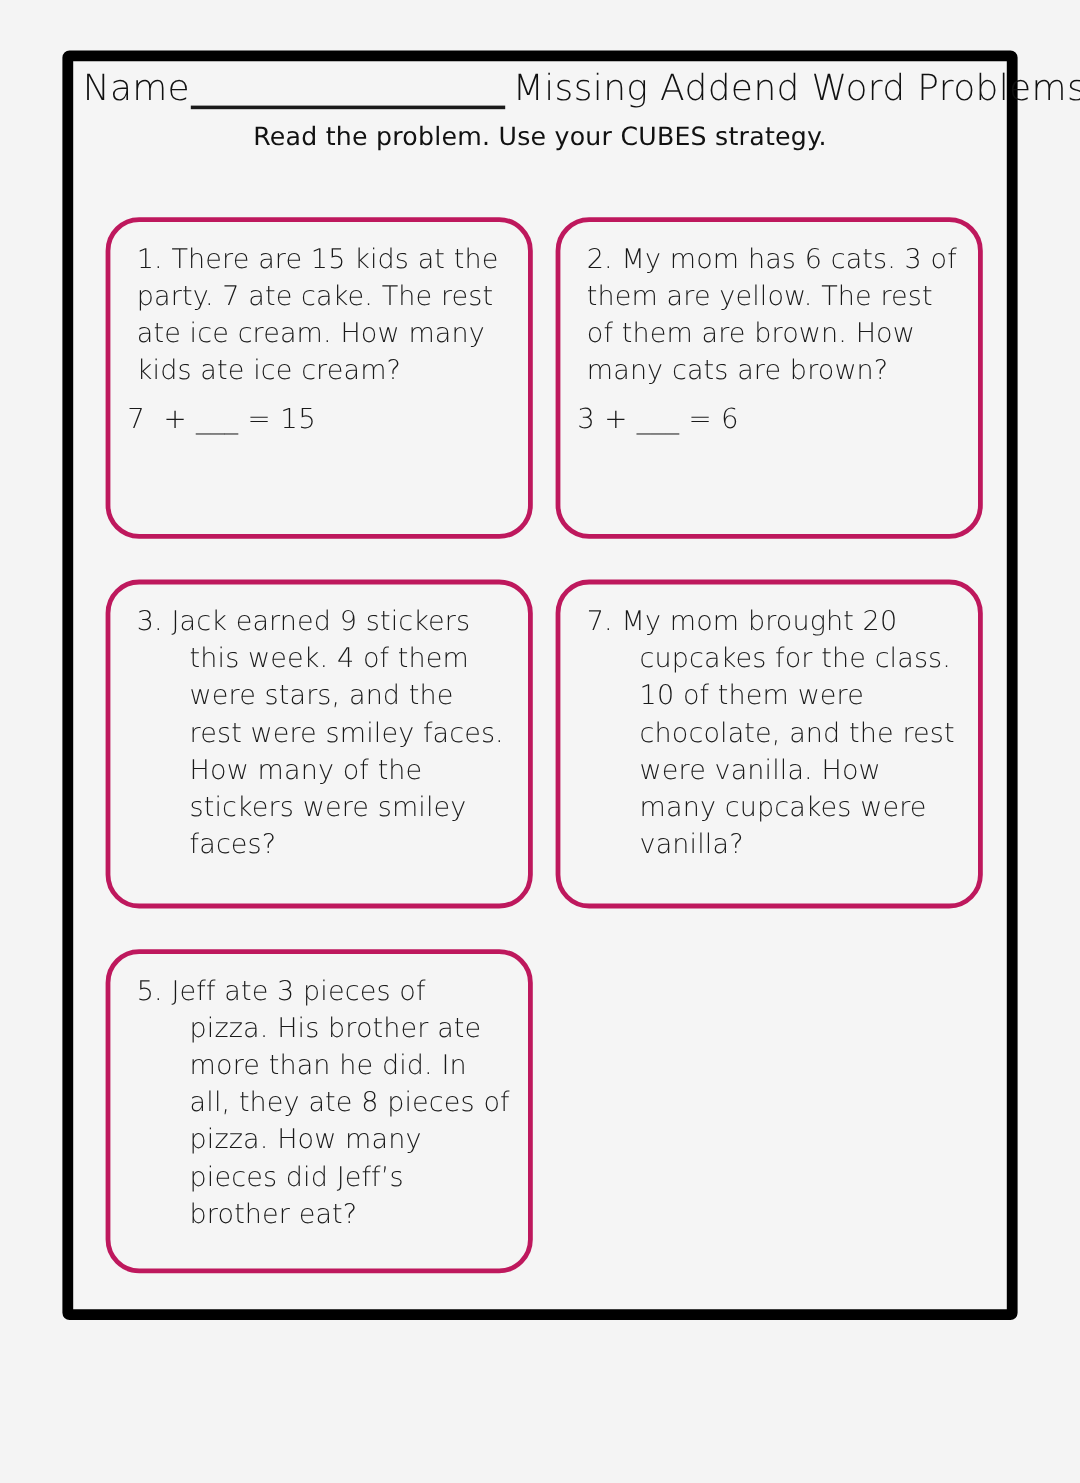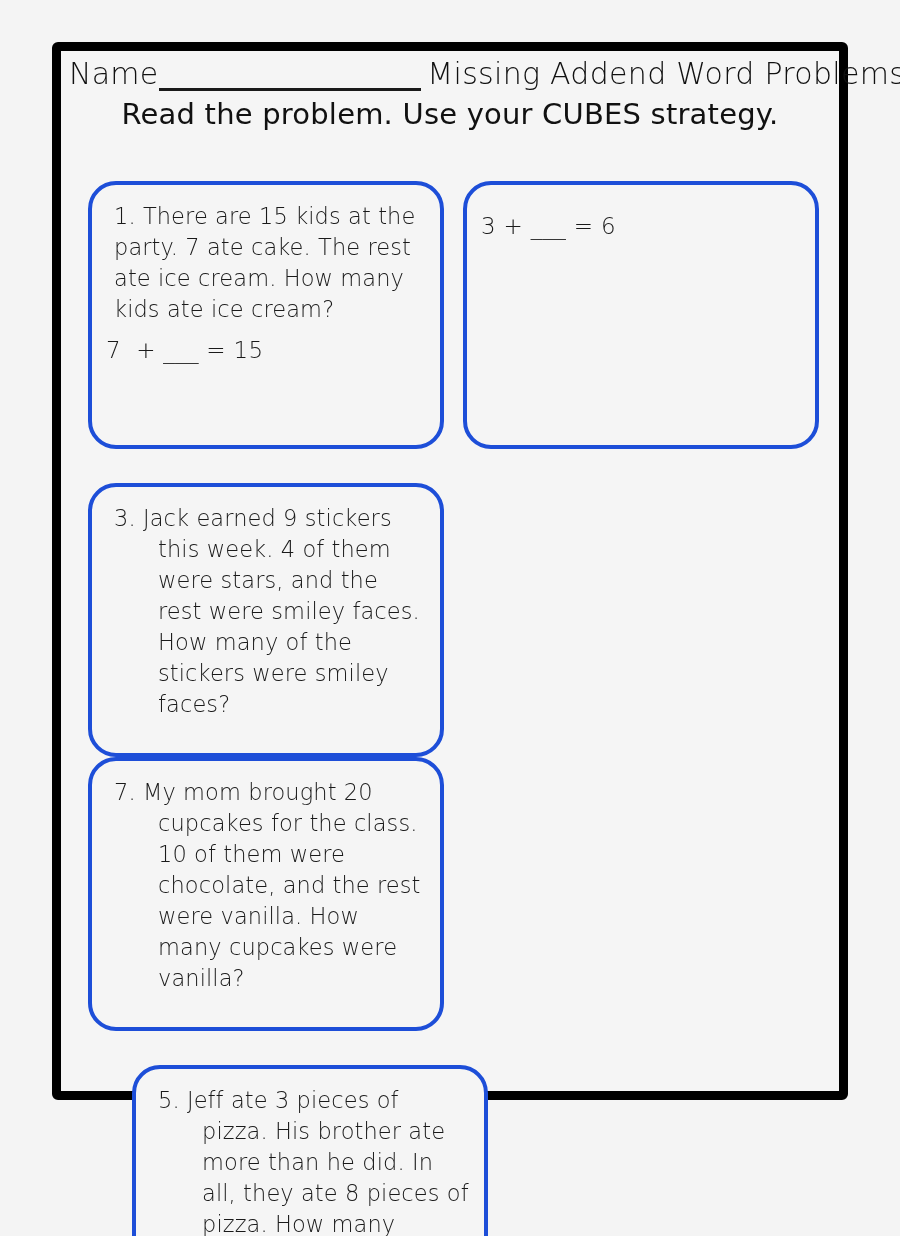--- a/index.html
+++ b/index.html
@@ -62,53 +62,53 @@
     align-self: flex-end;
   }
   #worksheet-title {
     font-size: 30px;
     line-height: 34px;
     letter-spacing: 0.3px;
   }
 
   .instruction-line {
     text-align: center;
-    font-size: 29px;
+    font-size: 21px;
     line-height: 34px;
     color: #111111;
     letter-spacing: 0.2px;
     font-weight: 500;
   }
   #instruction-1 { margin-top: 6px; }
   #instruction-2 { margin-top: 4px; }
 
   
   #problem-grid {
     position: absolute;
     left: 27px;
     top: 130px;
     width: 731px;
   }
   .problem-row {
     display: flex;
     justify-content: space-between;
   }
-  .problem-row + .problem-row { margin-top: 34px; flex-direction: column; }
+  .problem-row + .problem-row { margin-top: 34px; }
 
   .problem-card {
     box-sizing: border-box;
     width: 356px;
-    border: 4px solid #1d4ed8;
+    border: 4px solid #be185d;
     border-radius: 28px;
     background: #f5f5f5;
     padding: 16px 14px 10px 14px;
   }
   .row-1 .problem-card { height: 268px; }
   .row-2 .problem-card { height: 274px; }
-  .row-3 .problem-card { height: 336px; margin-left: 44px; }
+  .row-3 .problem-card { height: 270px; }
 
   .problem-text {
     font-size: 22.5px;
     line-height: 31px;
     color: #1a1a1a;
     font-family: "DejaVu Sans", "Liberation Sans", sans-serif;
     font-weight: 300;
     letter-spacing: 0.1px;
     margin: 0;
   }
@@ -152,20 +152,21 @@
   </div>
 
   <div id="problem-grid">
 
     <div class="problem-row row-1">
       <div class="problem-card flow-inline">
         <p class="problem-text">1. There are 15 kids at the party. 7 ate cake. The rest ate ice cream. How many kids ate ice cream?</p>
         <div class="equation">7  + ___ = 15</div>
       </div>
       <div class="problem-card flow-inline">
+        <p class="problem-text">2.  My mom has 6 cats. 3 of them are yellow. The rest of them are brown. How many cats are brown?</p>
         <div class="equation">3 + ___ = 6</div>
       </div>
     </div>
 
     <div class="problem-row row-2">
       <div class="problem-card flow-hanging">
         <p class="problem-text">3. Jack earned 9 stickers this week. 4 of them were stars, and the rest were smiley faces. How many of the stickers were smiley faces?</p>
       </div>
       <div class="problem-card flow-hanging">
         <p class="problem-text">7.  My mom brought 20 cupcakes for the class. 10 of them were chocolate, and the rest were vanilla. How many cupcakes were vanilla?</p>

